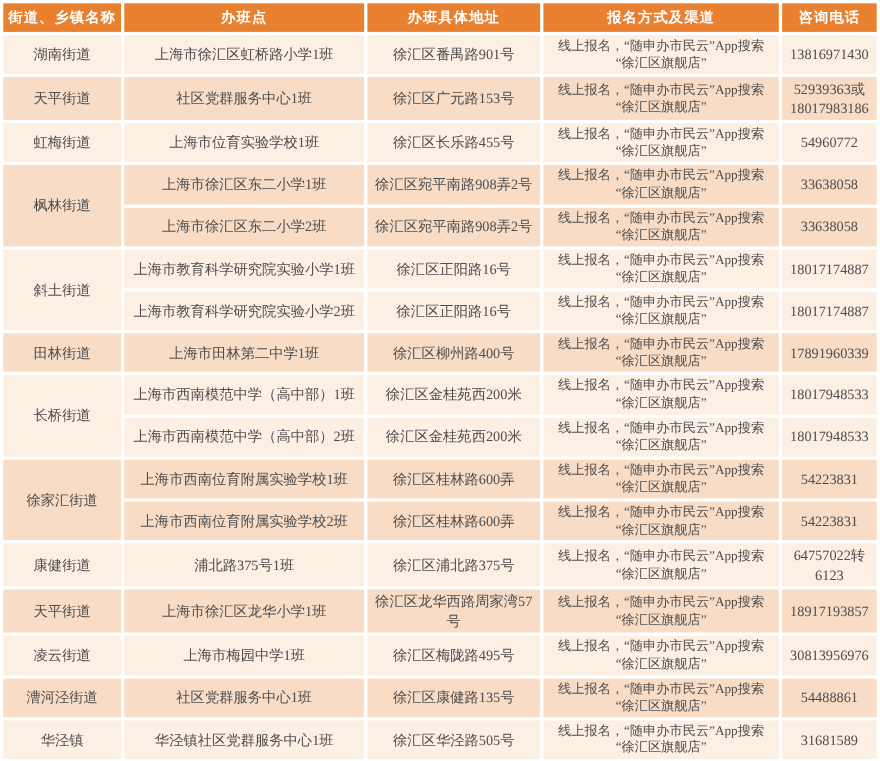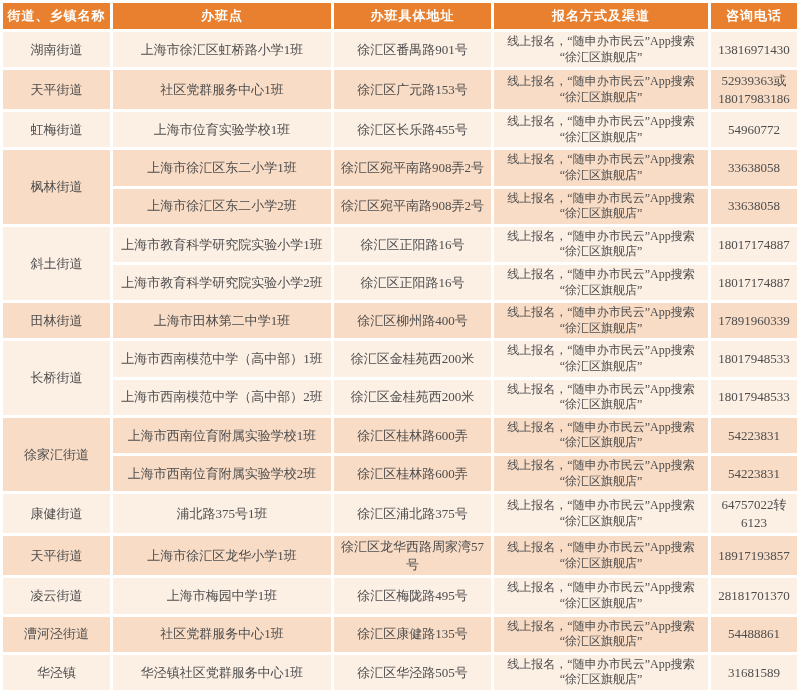--- a/index.html
+++ b/index.html
@@ -151,21 +151,21 @@
         <td class="dark">上海市徐汇区龙华小学1班</td>
         <td class="dark">徐汇区龙华西路周家湾57号</td>
         <td class="dark reg">线上报名，“随申办市民云”App搜索<br>“徐汇区旗舰店”</td>
         <td class="dark">18917193857</td>
       </tr>
       <tr>
         <td class="light" rowspan="1">凌云街道</td>
         <td class="light">上海市梅园中学1班</td>
         <td class="light">徐汇区梅陇路495号</td>
         <td class="light reg">线上报名，“随申办市民云”App搜索<br>“徐汇区旗舰店”</td>
-        <td class="light">28181701370</td>
+        <td class="light">30813956976</td>
       </tr>
       <tr>
         <td class="dark" rowspan="1">漕河泾街道</td>
         <td class="dark">社区党群服务中心1班</td>
         <td class="dark">徐汇区康健路135号</td>
         <td class="dark reg">线上报名，“随申办市民云”App搜索<br>“徐汇区旗舰店”</td>
         <td class="dark">54488861</td>
       </tr>
       <tr>
         <td class="light" rowspan="1">华泾镇</td>

